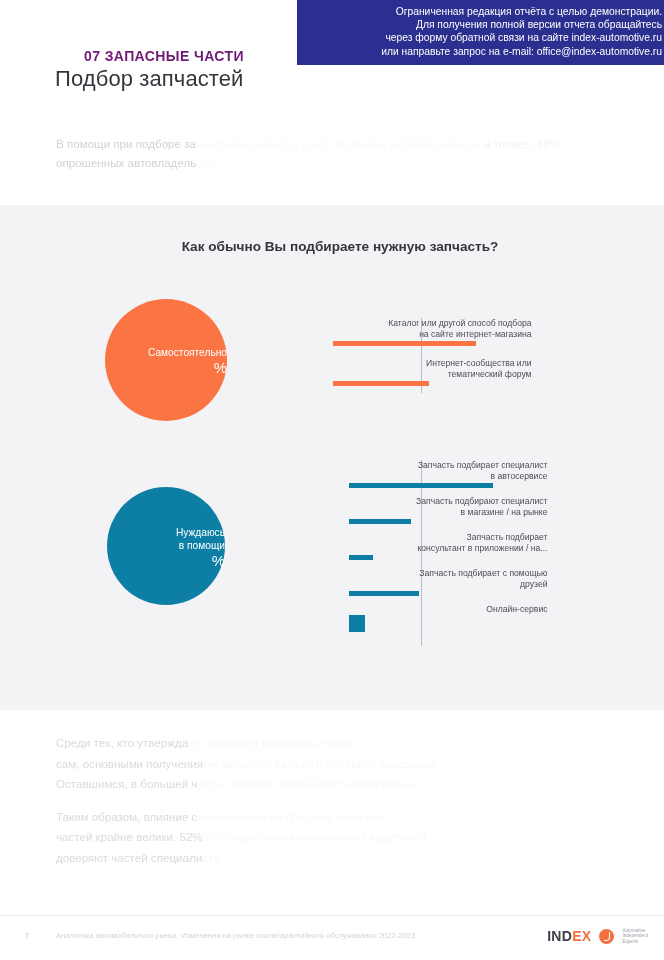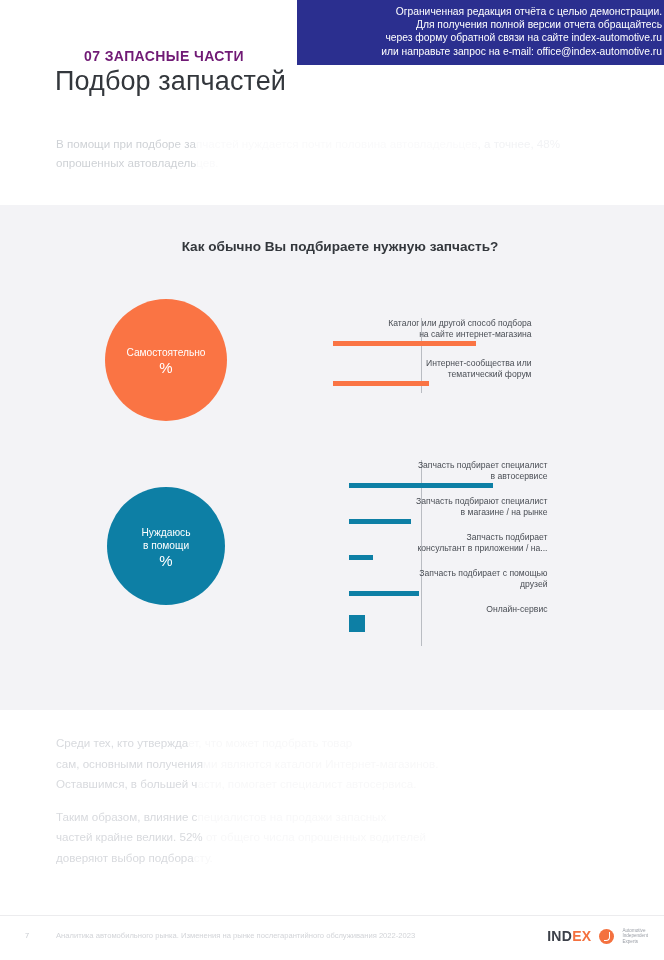--- a/index.html
+++ b/index.html
@@ -41,21 +41,21 @@
     font-size: 14px;
     font-weight: bold;
     letter-spacing: 0.4px;
     color: #701a75;
     margin-left: 28px;
   }
   .page-title {
     position: absolute;
     left: 55px;
     top: 66px;
-    font-size: 27px;
+    font-size: 22px;
     font-weight: normal;
     color: #33373c;
     letter-spacing: 0.1px;
   }
 
   
   .intro {
     position: absolute;
     left: 56px;
     top: 134px;
@@ -87,21 +87,21 @@
     color: #33373c;
   }
 
   
   .bubble {
     position: absolute;
     border-radius: 50%;
     color: #ffffff;
     display: flex;
     flex-direction: column;
-    align-items: center;
+    align-items: flex-end;
     justify-content: center;
     text-align: center;
     line-height: 13px;
   }
   .bubble .cap { font-size: 10.2px; }
   .bubble .pct { font-size: 15px; margin-top: 2px; }
   .bubble-self {
     left: 105px;
     top: 299px;
     width: 122px;
@@ -338,21 +338,21 @@
 
 <div class="bottom-copy">
   <p>
     <span>Среди тех, кто утвержда</span><span class="vfaded">ет, что может подобрать товар</span><br>
     <span>сам, основными получения</span><span class="vfaded">ми являются каталоги Интернет-магазинов.</span><br>
     <span>Оставшимся, в большей ч</span><span class="vfaded">асти, помогает специалист автосервиса.</span>
   </p>
   <p>
     <span>Таким образом, влияние с</span><span class="vfaded">пециалистов на продажи запасных</span><br>
     <span>частей крайне велики. 52%</span><span class="vfaded"> от общего числа опрошенных водителей</span><br>
-    <span>доверяют выбор подбора</span><span class="vfaded">сту.</span>
+    <span>доверяют частей специали</span><span class="vfaded">сту.</span>
   </p>
 </div>
 
 <div class="footer-rule"></div>
 <div class="footer-page">7</div>
 <div class="footer-text">Аналитика автомобильного рынка. Изменения на рынке послегарантийного обслуживания 2022-2023</div>
 <div class="logo">
   <div class="logo-word"><span>IND</span><span class="ex">EX</span></div>
   <div class="logo-mark"></div>
   <div class="logo-tag">

